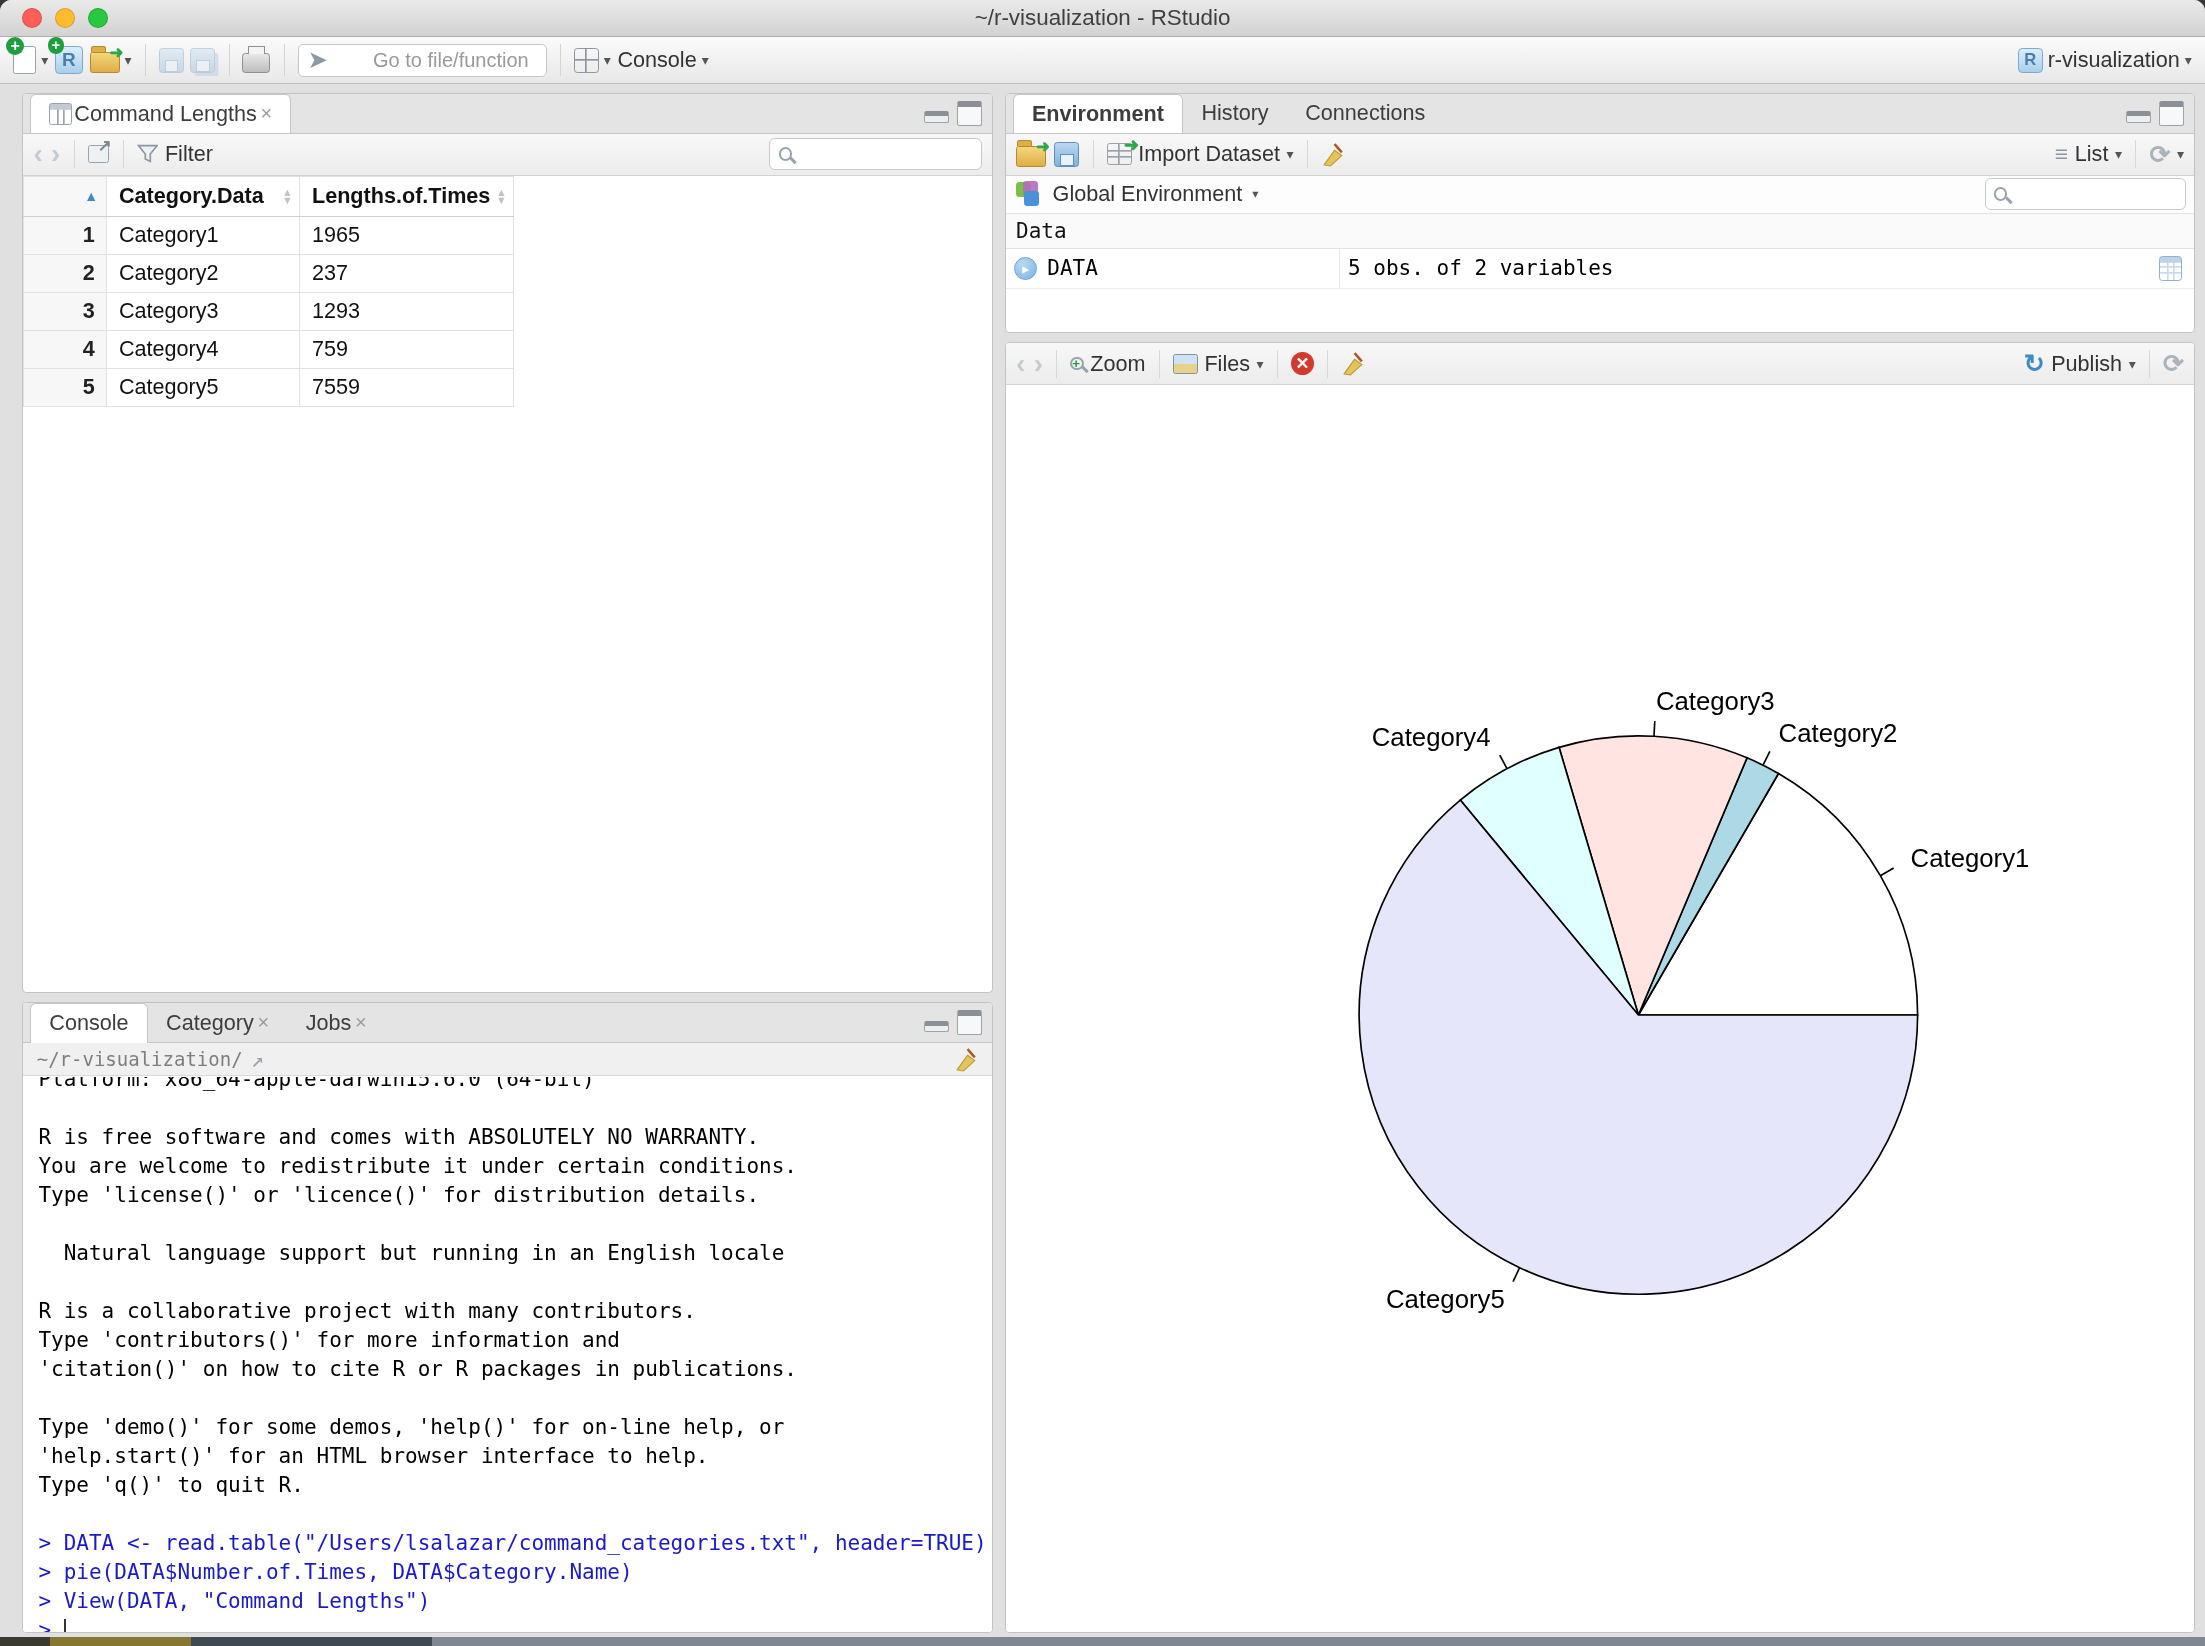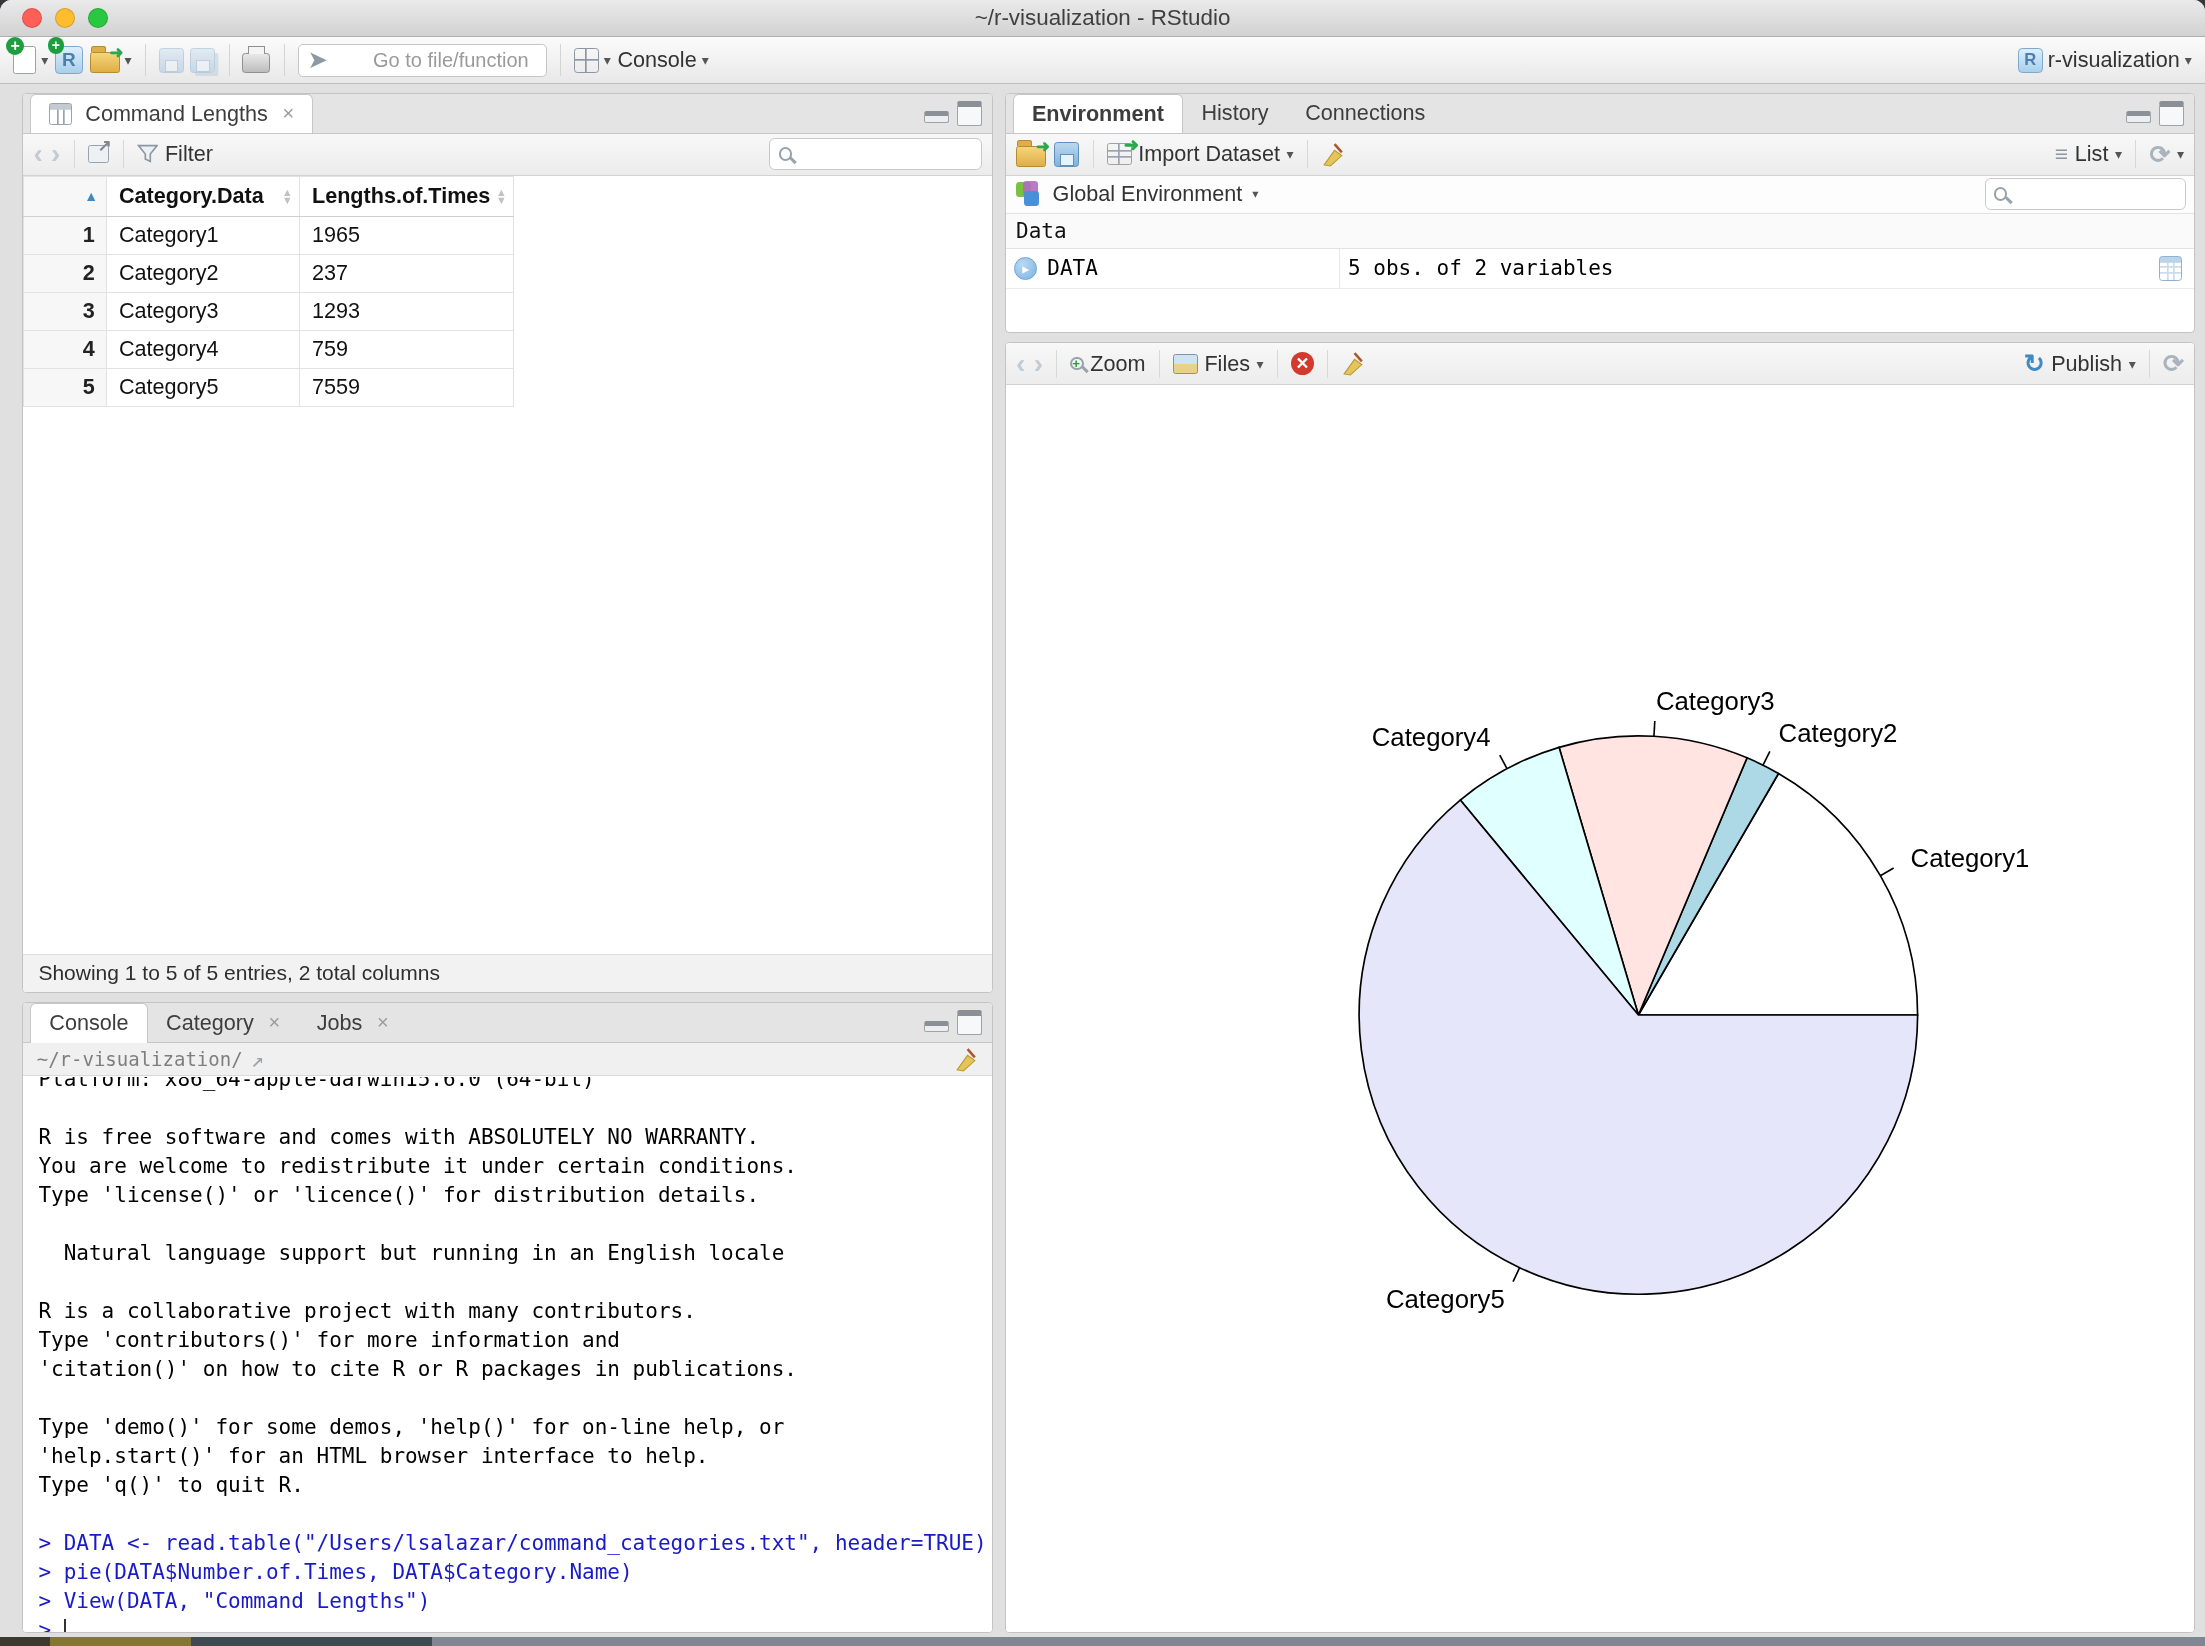--- a/index.html
+++ b/index.html
@@ -78,21 +78,21 @@
   .pane { position:absolute; background:#fff; border:0.8px solid #c3c3c3;
     border-radius:4.2px; overflow:hidden; }
   #pane-viewer  { left:22.4px;   top:7.5px;    width:971px; height:900px; }
   #pane-console { left:22.4px;   top:917px; width:971px; height:631px; }
   #pane-env     { left:1005px; top:7.5px;    width:1190px; height:240px; }
   #pane-plots   { left:1005px; top:257px;  width:1190px; height:1291px; }
 
   
   .tabstrip { height:40px; background:#e4e4e4; border-bottom:0.8px solid #c6c6c6;
     display:flex; align-items:stretch; padding-left:6.6px; position:relative; }
-  .tab { display:flex; align-items:center; gap:13px; padding:0 18.3px;
+  .tab { display:flex; align-items:center; gap:2px; padding:0 18.3px;
     font-size:21.6px; color:#3d3d3d; position:relative; }
   .tab.active { background:#fff; border:0.8px solid #c6c6c6; border-bottom:none;
     border-radius:5.8px 5.8px 0 0; margin-bottom:-0.8px; z-index:2; }
   .tab .close { color:#9b9b9b; font-size:20px; margin-left:1.7px; }
   .pane-controls { position:absolute; right:10px; top:0; bottom:0;
     display:flex; align-items:center; gap:8.3px; }
   .ctl-min { width:25px; height:11.6px; background:#eceff1; border:0.8px solid #9ea3a8;
     border-top:5px solid #8a9096; border-radius:2.5px; margin-top:8.3px; }
   .ctl-max { width:25px; height:25px; background:#f6f8f9; border:0.8px solid #9ea3a8;
     border-top:6.6px solid #8a9096; border-radius:2.5px; }
@@ -341,23 +341,20 @@
                 <td class="c2">759</td>
               </tr>
               <tr>
                 <td class="numcol">5</td>
                 <td class="c1">Category5</td>
                 <td class="c2">7559</td>
               </tr>
             </tbody>
         </table>
       </div>
-      <div class="viewer-footer">
-        <span>Showing 1 to 5 of 5 entries, 2 total columns</span>
-      </div>
     </div>
 
     <div class="pane" id="pane-console">
       <div class="tabstrip">
         <div class="tab active">
           <span>Console</span>
         </div>
         <div class="tab">
           <span>Category</span>
           <span class="close">×</span>

